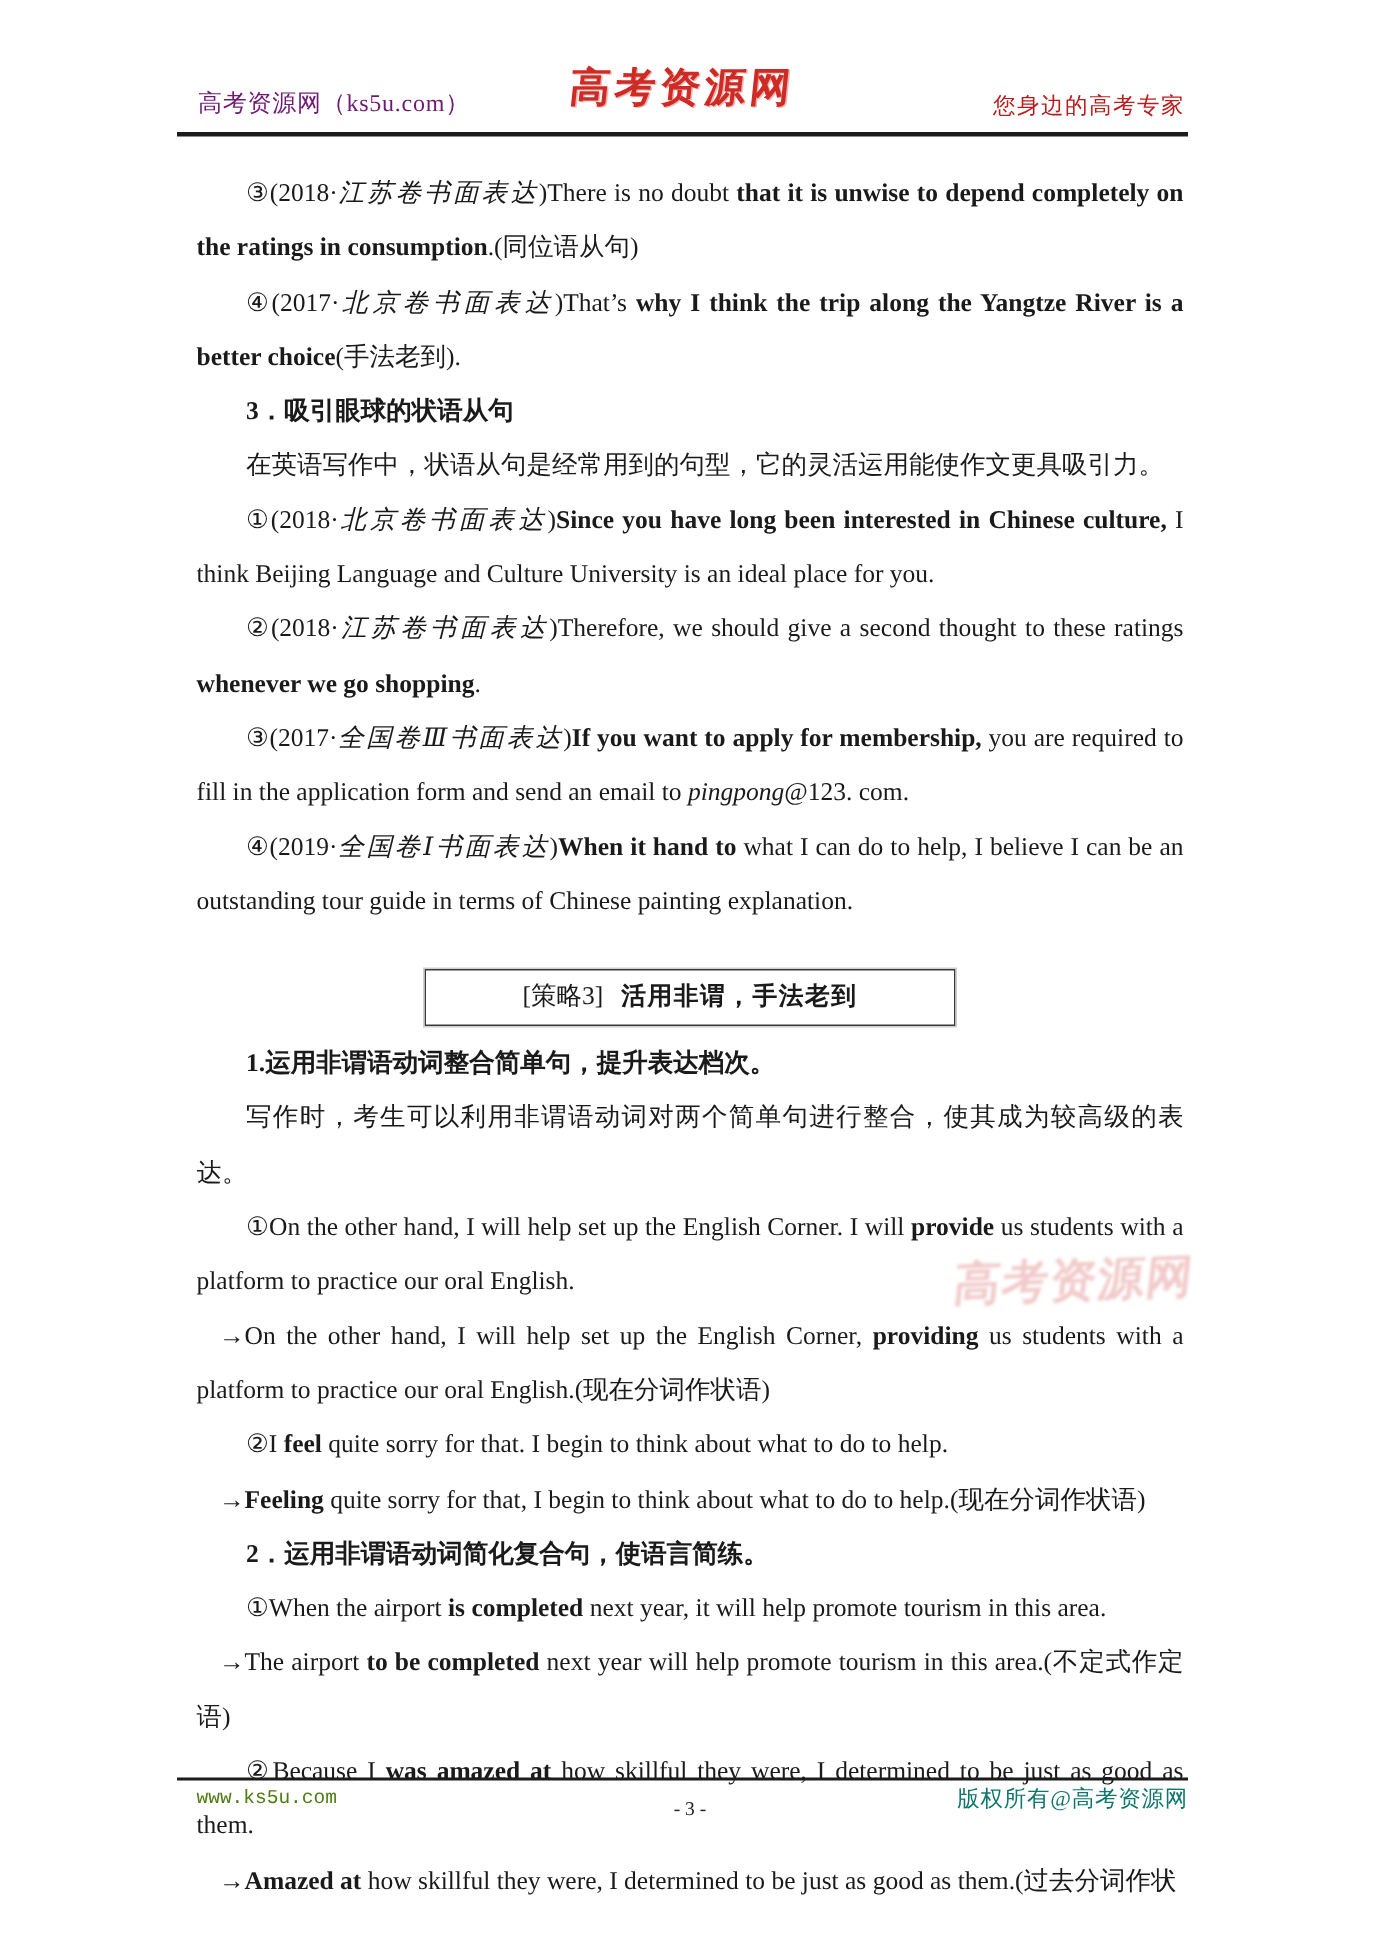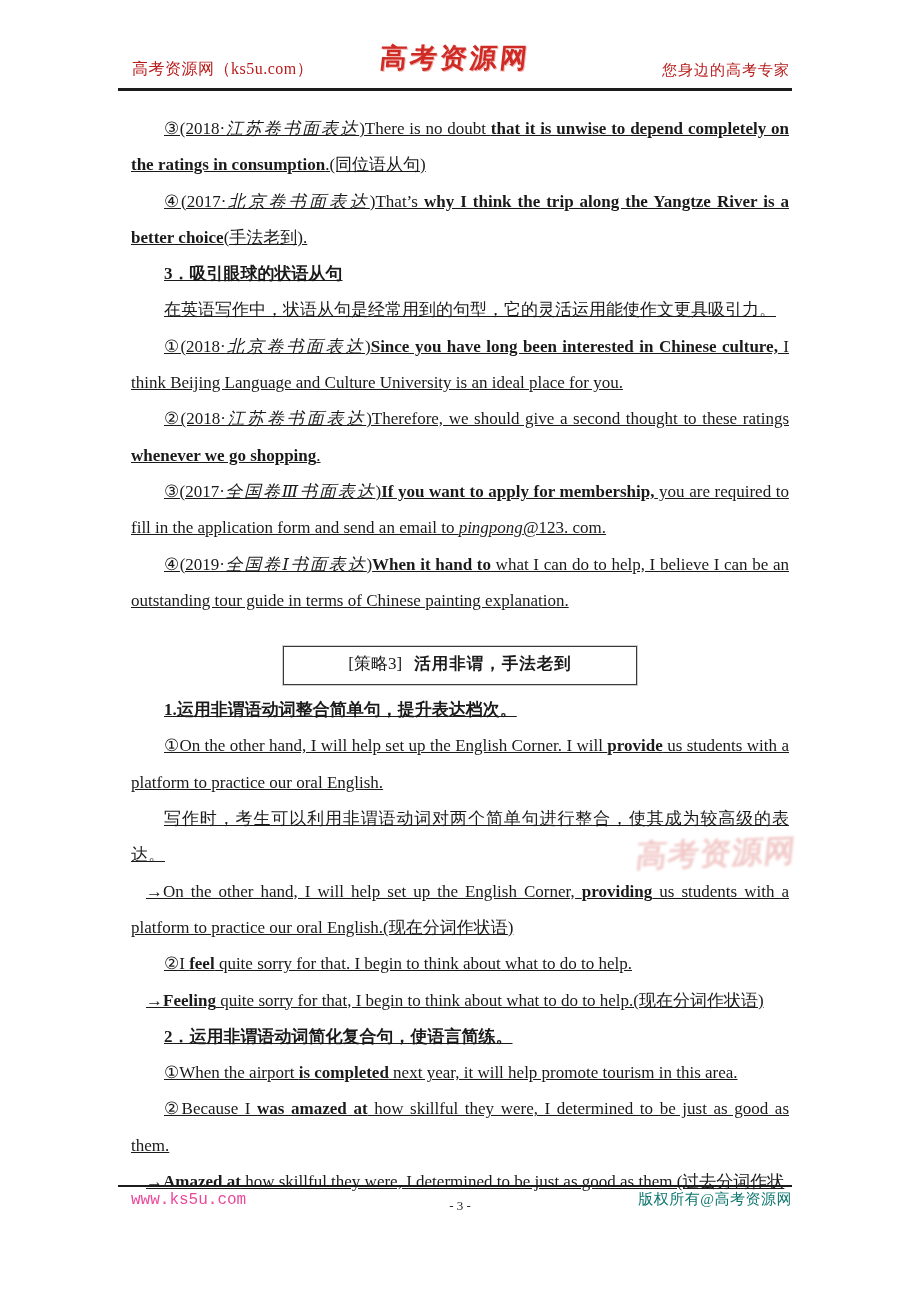--- a/index.html
+++ b/index.html
@@ -6,63 +6,63 @@
   .page{
     position:relative;
     width:920px;height:1302px;
     background:#ffffff;
     font-family:"Liberation Serif","DejaVu Serif",serif;
     color:#1a1a1a;
     overflow:hidden;
   }
   
   .header{position:absolute;left:118px;top:0;width:674px;height:88px;border-bottom:3px solid #1c1c1c;}
-  .header-site{position:absolute;left:14px;bottom:8px;font-size:16px;color:#b91c1c;letter-spacing:.5px;}
+  .header-site{position:absolute;left:14px;bottom:8px;font-size:16px;color:#701a75;letter-spacing:.5px;}
   .header-logo{
     position:absolute;left:50%;top:40px;transform:translateX(-50%) skewX(-6deg);
     font-size:27px;font-weight:bold;color:#cf2b24;
     letter-spacing:3px;white-space:nowrap;
     text-shadow:1px 1px 0 rgba(207,43,36,.35);
     font-family:"DejaVu Serif","Liberation Serif",serif;
   }
   .header-tagline{position:absolute;right:2px;bottom:8px;font-size:15px;color:#b91c1c;letter-spacing:1px;}
   
   .doc-body{
     position:absolute;left:131px;top:111px;width:658px;
     font-size:17px;line-height:36.3px;
     text-align:justify;
   }
-  .p{margin:0;text-indent:33px;text-decoration:underline;}
+  .p{margin:0;text-indent:33px;}
   .p.indent1{text-indent:15px;}
   .run-b{font-weight:bold;}
   .run-i{font-style:italic;}
   .run-kai{font-style:italic;letter-spacing:1.5px;}
   
   .strategy-box{
     width:352px;margin:27px auto 7px auto;
     border:1px solid #3a3a3a;outline:1px solid #cfcfcf;
     text-align:center;text-indent:0;
     padding:4px 0 6px 0;line-height:26px;
     font-size:17px;
   }
   .strategy-label{font-weight:normal;}
   .strategy-title{font-weight:bold;margin-left:12px;letter-spacing:1px;
-    font-family:Liberation Mono, monospace;font-size:16.5px;}
+    font-family:Liberation Sans, sans-serif;font-size:16.5px;}
   
   .watermark{
     position:absolute;left:636px;top:833px;width:160px;
     color:#d65b5b;opacity:.32;filter:blur(1.2px);
     font-size:31px;font-weight:bold;letter-spacing:1px;
     transform:rotate(-2deg) skewX(-8deg);
     pointer-events:none;white-space:nowrap;
     font-family:"DejaVu Serif",serif;
   }
   
   .footer-rule{position:absolute;left:118px;top:1185px;width:674px;border-top:2px solid #1c1c1c;}
-  .footer-site{position:absolute;left:131px;top:1191px;font-size:16px;color:#ec4899;
+  .footer-site{position:absolute;left:131px;top:1191px;font-size:13px;color:#4d7c0f;
     font-family:"Liberation Mono","DejaVu Sans Mono",monospace;}
   .footer-copyright{position:absolute;right:128px;top:1190px;font-size:15px;color:#0f766e;letter-spacing:.5px;}
   .footer-page{position:absolute;left:0;top:1198px;width:920px;text-align:center;font-size:13px;color:#222;}
 </style>
 </head>
 <body>
 
 <div class="page">
 
   <div class="header">
@@ -77,27 +77,28 @@
       <p class="p "><span>③(2018·</span><span class="run-kai">江苏卷书面表达</span><span>)There is no doubt </span><span class="run-b">that it is unwise to depend completely on the ratings in consumption</span><span>.(同位语从句)</span></p>
       <p class="p "><span>④(2017·</span><span class="run-kai">北京卷书面表达</span><span>)That’s </span><span class="run-b">why I think the trip along the Yangtze River is a better choice</span><span>(手法老到).</span></p>
       <p class="p "><span class="run-b">3．吸引眼球的状语从句</span></p>
       <p class="p "><span>在英语写作中，状语从句是经常用到的句型，它的灵活运用能使作文更具吸引力。</span></p>
       <p class="p "><span>①(2018·</span><span class="run-kai">北京卷书面表达</span><span>)</span><span class="run-b">Since you have long been interested in Chinese culture,</span><span> I think Beijing Language and Culture University is an ideal place for you.</span></p>
       <p class="p "><span>②(2018·</span><span class="run-kai">江苏卷书面表达</span><span>)Therefore, we should give a second thought to these ratings </span><span class="run-b">whenever we go shopping</span><span>.</span></p>
       <p class="p "><span>③(2017·</span><span class="run-kai">全国卷Ⅲ书面表达</span><span>)</span><span class="run-b">If you want to apply for membership,</span><span> you are required to fill in the application form and send an email to </span><span class="run-i">pingpong</span><span>@123. com.</span></p>
       <p class="p "><span>④(2019·</span><span class="run-kai">全国卷Ⅰ书面表达</span><span>)</span><span class="run-b">When it hand to</span><span> what I can do to help, I believe I can be an outstanding tour guide in terms of Chinese painting explanation.</span></p>
       <div class="strategy-box"><span class="strategy-label">[策略3]</span><span class="strategy-title">活用非谓，手法老到</span></div>
       <p class="p "><span class="run-b">1.运用非谓语动词整合简单句，提升表达档次。</span></p>
+      <p class="p "><span>写作时，考生可以利用非谓语动词对两个简单句进行整合，使其成为较高级的表达。</span></p>
       <p class="p "><span>①On the other hand, I will help set up the English Corner. I will </span><span class="run-b">provide</span><span> us students with a platform to practice our oral English.</span></p>
-      <p class="p "><span>写作时，考生可以利用非谓语动词对两个简单句进行整合，使其成为较高级的表达。</span></p>
       <p class="p indent1"><span>→On the other hand, I will help set up the English Corner, </span><span class="run-b">providing</span><span> us students with a platform to practice our oral English.(现在分词作状语)</span></p>
       <p class="p "><span>②I </span><span class="run-b">feel</span><span> quite sorry for that. I begin to think about what to do to help.</span></p>
       <p class="p indent1"><span>→</span><span class="run-b">Feeling</span><span> quite sorry for that, I begin to think about what to do to help.(现在分词作状语)</span></p>
       <p class="p "><span class="run-b">2．运用非谓语动词简化复合句，使语言简练。</span></p>
       <p class="p "><span>①When the airport </span><span class="run-b">is completed</span><span> next year, it will help promote tourism in this area.</span></p>
+      <p class="p indent1"><span>→The airport </span><span class="run-b">to be completed</span><span> next year will help promote tourism in this area.(不定式作定语)</span></p>
       <p class="p "><span>②Because I </span><span class="run-b">was amazed at</span><span> how skillful they were, I determined to be just as good as them.</span></p>
       <p class="p indent1"><span>→</span><span class="run-b">Amazed at</span><span> how skillful they were, I determined to be just as good as them.(过去分词作状</span></p>
     </div>
 
   <div class="footer-rule"></div>
   <div class="footer-site">www.ks5u.com</div>
   <div class="footer-copyright">版权所有@高考资源网</div>
   <div class="footer-page">- 3 -</div>
 
 </div>

